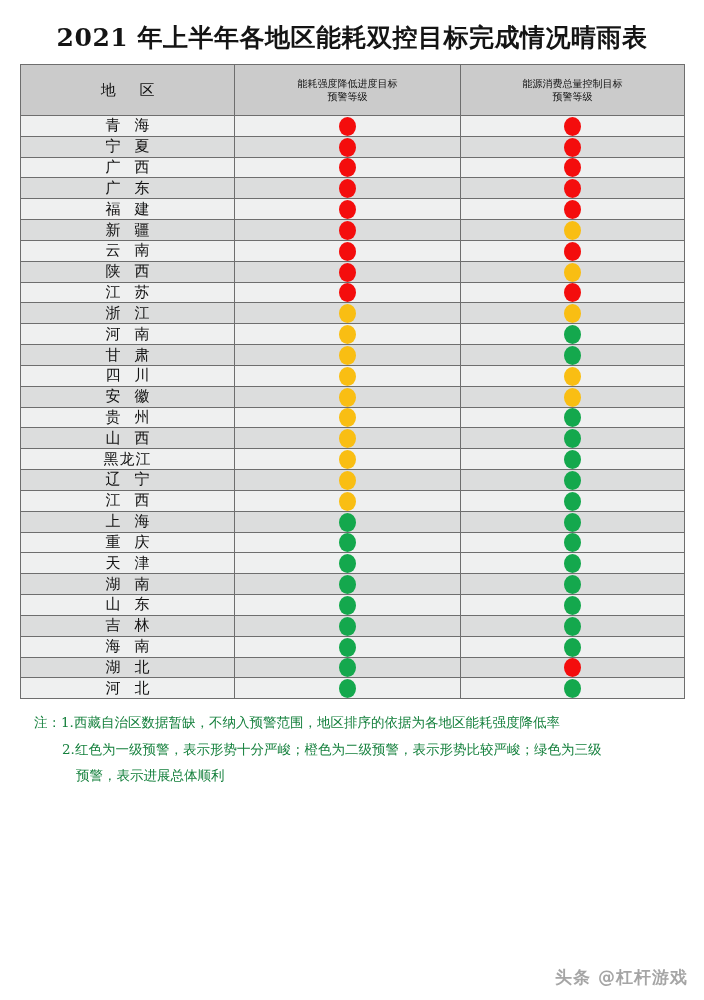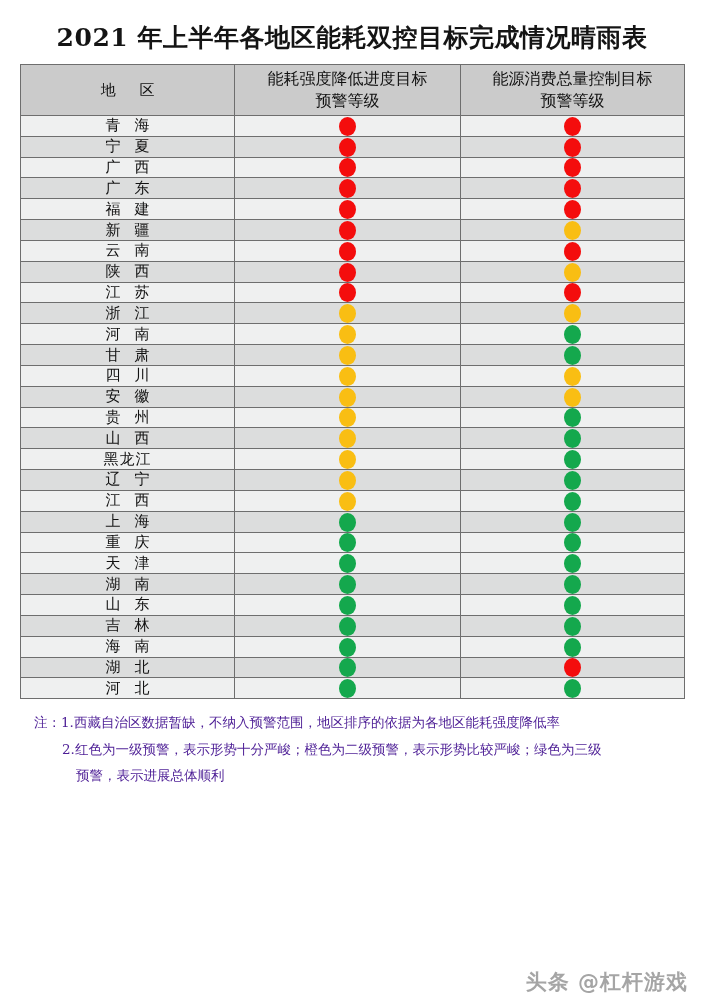--- a/index.html
+++ b/index.html
@@ -39,21 +39,21 @@
 
   table.sheet th,table.sheet td{
     border:1px solid #6e6e6e;
     padding:0;
     margin:0;
   }
   thead th{
     background:#cbcbcb;
     height:50px;
     font-weight:normal;
-    font-size:16px;
+    font-size:10px;
     color:#101010;
     line-height:1.35;
     vertical-align:middle;
     text-align:center;
   }
   thead th.region-head{
     font-size:15px;
     letter-spacing:10px;
     text-indent:10px;
   }
@@ -82,34 +82,34 @@
   }
   .dot.red{background:#f40d0d;}
   .dot.amber{background:#f9be13;}
   .dot.green{background:#14a84d;}
 
   
   .notes{
     margin:10px 20px 0 34px;
     font-family:"DejaVu Serif","Liberation Serif",serif;
     font-size:13.5px;
-    color:#4c1d95;
+    color:#15803d;
     line-height:1.95;
   }
   .note-line{white-space:nowrap;}
   .note-line.indent{padding-left:28px;}
   .note-line.indent2{padding-left:42px;}
 
   
   .watermark{
     position:absolute;
     right:16px;
-    bottom:4px;
+    bottom:11px;
     font-family:"DejaVu Sans","Liberation Sans",sans-serif;
-    font-size:21px;
+    font-size:17px;
     font-weight:bold;
     color:#6f6f6f;
     opacity:.62;
     letter-spacing:1px;
     white-space:nowrap;
   }
 </style>
 </head>
 <body>
 

